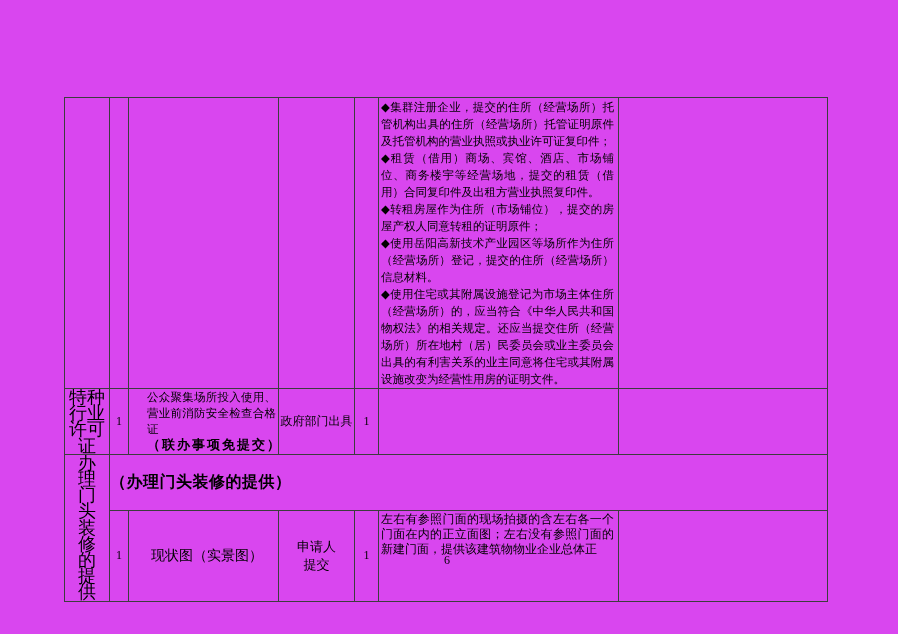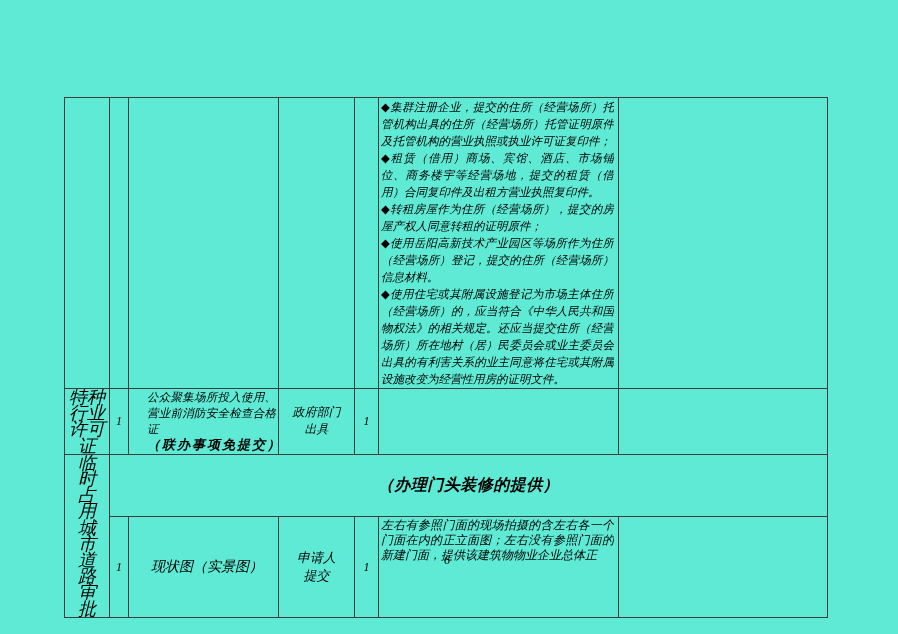--- a/index.html
+++ b/index.html
@@ -5,21 +5,21 @@
   * { box-sizing: border-box; }
   html, body {
     margin: 0; padding: 0;
     width: 898px; height: 634px;
     background: #ffffff;
     color: #000000;
     font-family: "Liberation Serif", "DejaVu Serif", serif;
     position: relative;
     overflow: hidden;
   }
-  .doc-page { position: absolute; inset: 0; background: #5eead4; font-style: italic; }
+  .doc-page { position: absolute; inset: 0; background: #d946ef; }
 
   table.approval-table {
     position: absolute;
     left: 64px; top: 97px;
     width: 763px;
     border-collapse: collapse;
     table-layout: fixed;
   }
   td {
     border: 1px solid #3d3d3d;
@@ -66,26 +66,26 @@
   .material-note {
     font-size: 13px;
     font-weight: bold;
     letter-spacing: 2px;
     line-height: 16px;
     white-space: nowrap;
     text-align: right;
   }
 
   
-  .cell-source { text-align: center; font-size: 12px; padding: 12px; }
+  .cell-source { text-align: center; font-size: 12px; padding: 0; }
   .cell-source-sub { text-align: center; font-size: 13px; padding: 12px; }
 
   
   .cell-section-header {
-    text-align: center;
+    text-align: left;
     font-size: 16px;
     font-weight: bold;
     letter-spacing: 0.5px;
   }
 
   
   .cell-material-simple {
     font-size: 14px;
     text-align: center;
     padding-left: 7px;
@@ -127,21 +127,21 @@
         <tr style="height:290px">
       <td></td>
       <td></td>
       <td></td>
       <td></td>
       <td></td>
       <td class="cell-req">
         <div class="req-box">
           <p>◆集群注册企业，提交的住所（经营场所）托管机构出具的住所（经营场所）托管证明原件及托管机构的营业执照或执业许可证复印件；</p>
           <p>◆租赁（借用）商场、宾馆、酒店、市场铺位、商务楼宇等经营场地，提交的租赁（借用）合同复印件及出租方营业执照复印件。</p>
-          <p>◆转租房屋作为住所（经营场所），提交的房屋产权人同意转租的证明原件；</p>
+          <p>◆转租房屋作为住所（市场铺位），提交的房屋产权人同意转租的证明原件；</p>
           <p>◆使用岳阳高新技术产业园区等场所作为住所（经营场所）登记，提交的住所（经营场所）信息材料。</p>
           <p>◆使用住宅或其附属设施登记为市场主体住所（经营场所）的，应当符合《中华人民共和国物权法》的相关规定。还应当提交住所（经营场所）所在地村（居）民委员会或业主委员会出具的有利害关系的业主同意将住宅或其附属设施改变为经营性用房的证明文件。</p>
         </div>
       </td>
       <td></td>
     </tr>
 
     <tr style="height:50px">
       <td class="cell-item">
         <div class="item-text item-w3">特种行业许可证</div>
@@ -152,21 +152,21 @@
         <div class="material-note">（联办事项免提交）</div>
       </td>
       <td class="cell-source">政府部门出具</td>
       <td class="cell-num">1</td>
       <td></td>
       <td></td>
     </tr>
 
     <tr style="height:38px">
       <td class="cell-item" rowspan="2">
-        <div class="item-text item-w2">临时占用城市道路审批</div>
+        <div class="item-text item-w2">办理门头装修的提供</div>
       </td>
       <td class="cell-section-header" colspan="6">（办理门头装修的提供）</td>
     </tr>
 
     <tr style="height:46px">
       <td class="cell-num">1</td>
       <td class="cell-material-simple">现状图（实景图）</td>
       <td class="cell-source-sub">申请人提交</td>
       <td class="cell-num">1</td>
       <td class="cell-req-small">

